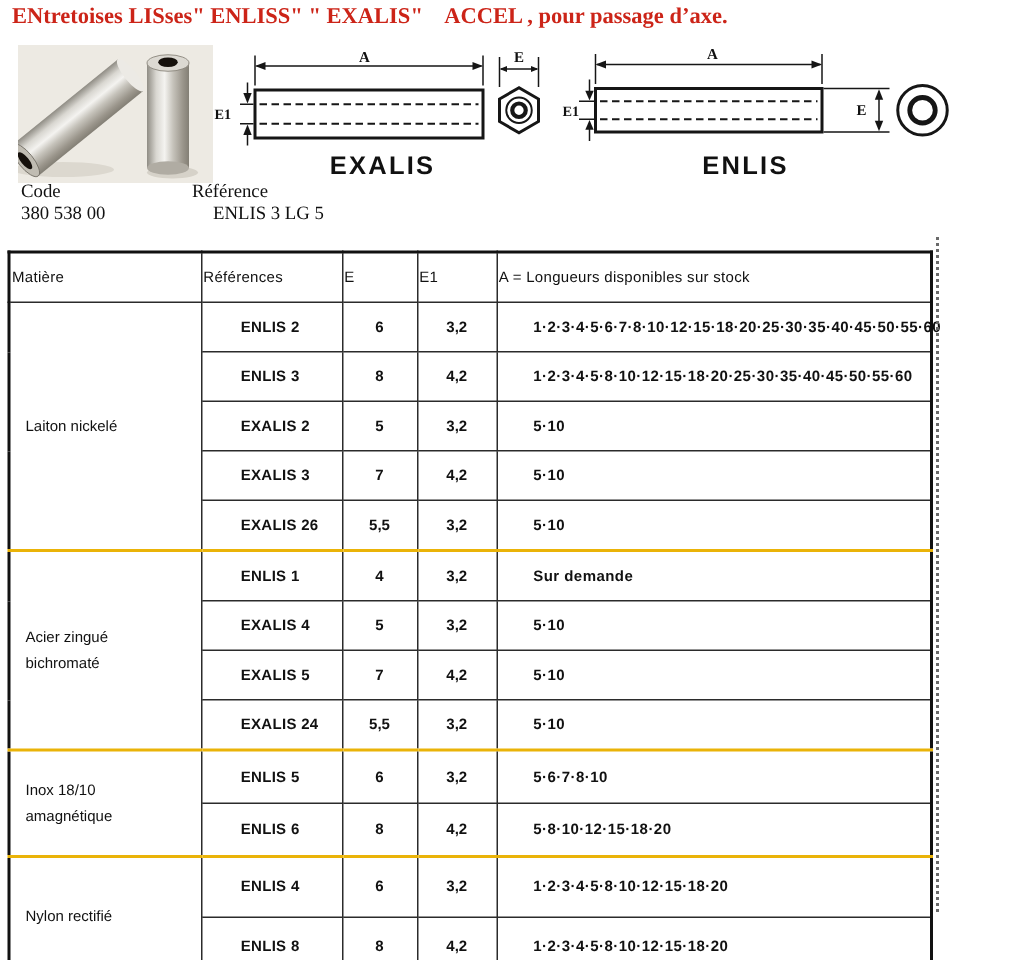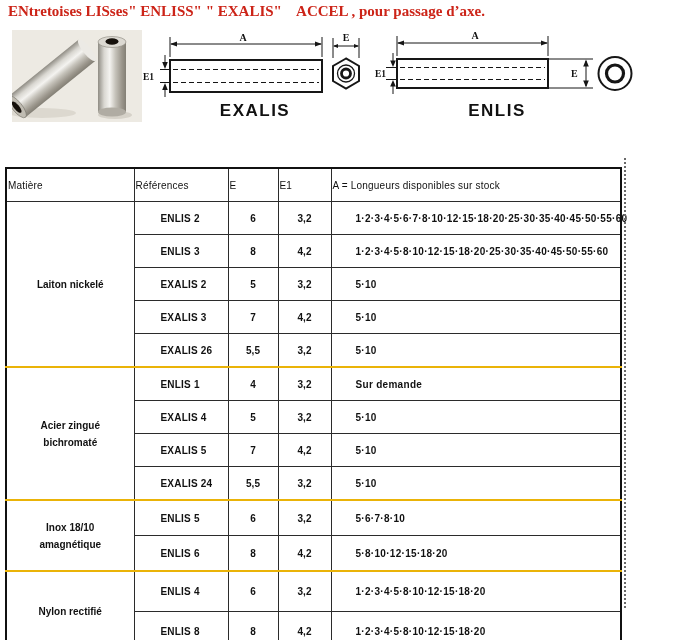--- a/index.html
+++ b/index.html
@@ -38,21 +38,21 @@
     border-collapse:collapse;table-layout:fixed;
     font-size:10px;color:#111;
   }
   table.spec,table.spec th,table.spec td{border:1px solid #2b2b2b;}
   table.spec{border:2px solid #111;}
   table.spec th{height:30px;font-weight:normal;text-align:left;letter-spacing:.2px;}
   table.spec td{height:30px;}
   tr.r32 td{height:32px;}
   tr.r37 td{height:37px;}
   tr.gs td{border-top:2px solid #eab308;}
-  td.mat{text-align:center;font-weight:bold;line-height:1.7;padding:0 10px;}
+  td.mat{font-weight:normal;line-height:1.7;padding:0 10px;}
   td.ref{padding-left:26px;font-weight:bold;letter-spacing:.2px;}
   td.num{text-align:center;font-weight:bold;}
   td.len{padding-left:24px;font-weight:bold;letter-spacing:.3px;}
   
   .page-edge{
     position:absolute;left:624px;top:158px;height:450px;width:0;
     border-left:2px dotted #6a6a6a;
   }
 </style>
 </head>
@@ -145,20 +145,26 @@
   <polygon class="dhead" points="211,59.5 208.2,52.5 213.8,52.5"></polygon>
   <text class="dimtxt" x="196" y="48.5">E</text>
 
   <circle cx="240" cy="45.5" r="16.5" fill="#ffffff" stroke="#161616" stroke-width="2"></circle>
   <circle cx="240" cy="45.5" r="8.5" fill="none" stroke="#161616" stroke-width="3.2"></circle>
 
   <text class="dwg-label" x="122" y="88" text-anchor="middle">ENLIS</text>
 </svg>
 
 <div class="coderef">
+  <div class="cr-line">
+    <span class="first">Code</span><span>Référence</span>
+  </div>
+  <div class="cr-line">
+    <span class="first">380 538 00</span><span class="ind">ENLIS 3 LG 5</span>
+  </div>
 </div>
 
 <table class="spec">
   <colgroup>
       <col style="width:128px">
       <col style="width:94px">
       <col style="width:50px">
       <col style="width:53px">
       <col style="width:290px">
     </colgroup>

